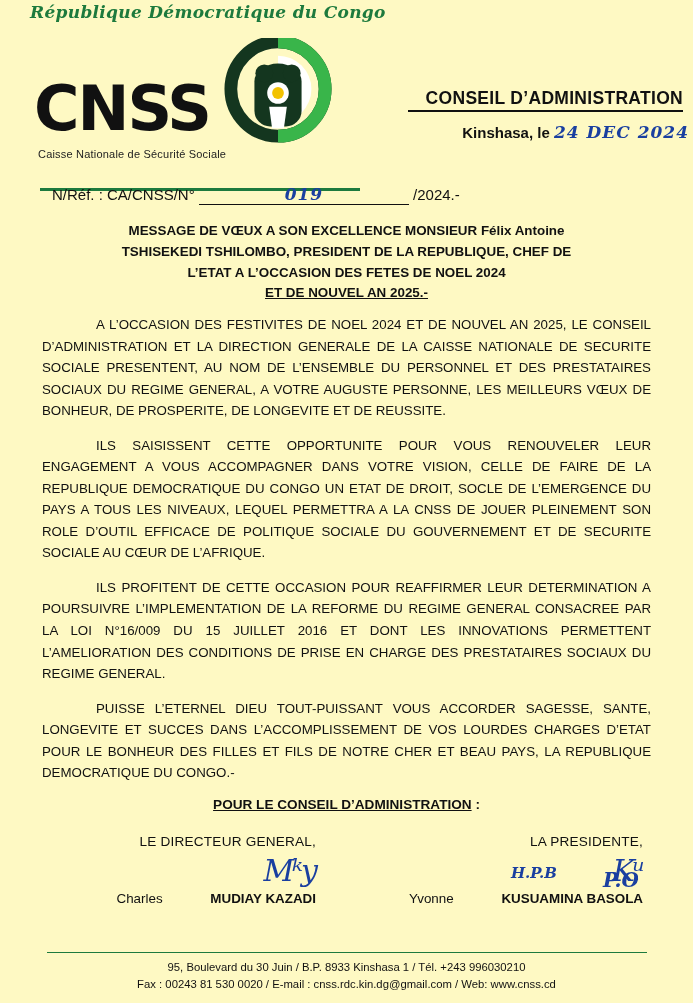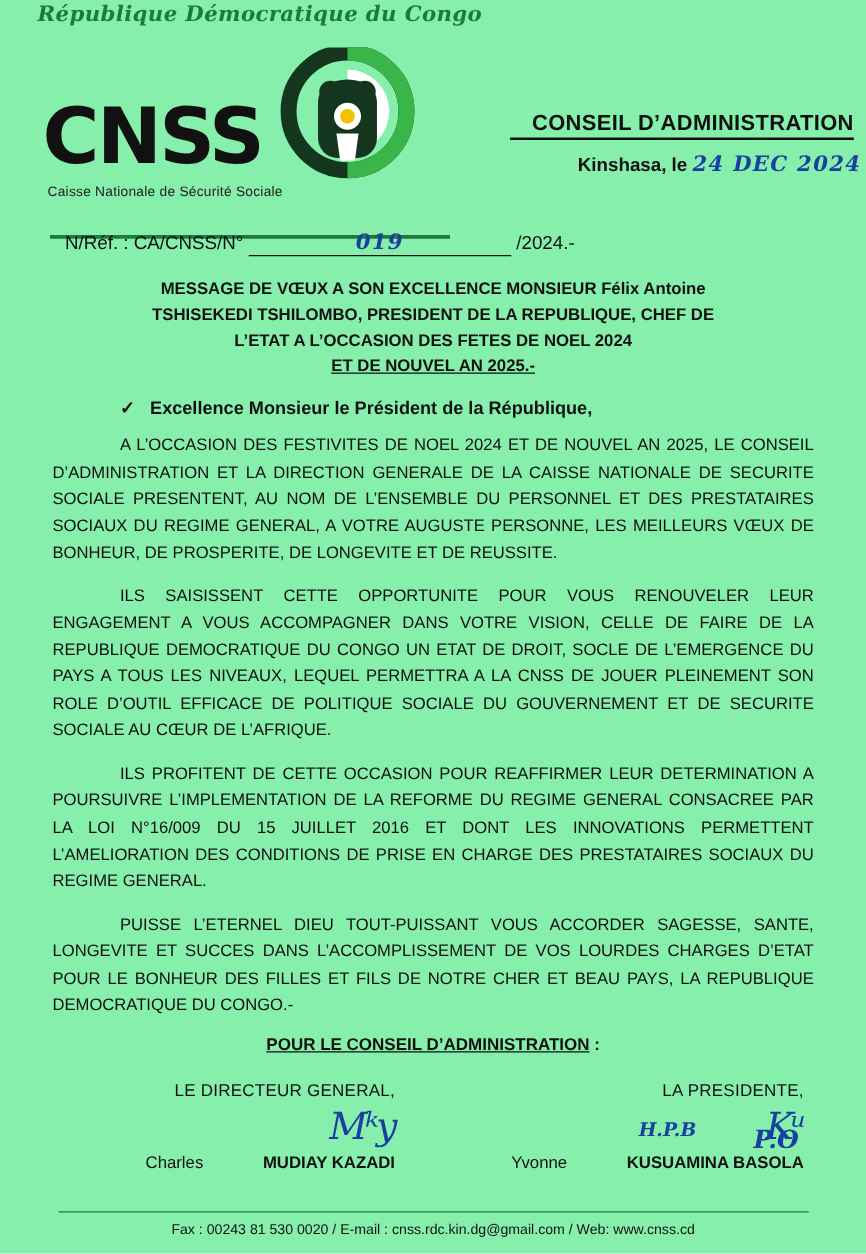--- a/index.html
+++ b/index.html
@@ -8,21 +8,21 @@
     background: #ffffff;
   }
   body {
     font-family: "Liberation Sans", sans-serif;
     color: #111111;
   }
   .page {
     position: relative;
     width: 693px;
     height: 1003px;
-    background: #86efac;
+    background: #fef9c3;
     overflow: hidden;
     box-sizing: border-box;
   }
 
   
   .header {
     position: relative;
     height: 178px;
   }
   .rdc-line {
@@ -296,24 +296,20 @@
     <span>/2024.-</span>
   </div>
 
   <div class="title-block">
     <div>MESSAGE DE VŒUX A SON EXCELLENCE MONSIEUR Félix Antoine</div>
     <div>TSHISEKEDI TSHILOMBO, PRESIDENT DE LA REPUBLIQUE, CHEF DE</div>
     <div>L’ETAT A L’OCCASION DES FETES DE NOEL 2024</div>
     <div class="u">ET DE NOUVEL AN 2025.-</div>
   </div>
 
-  <div class="salutation">
-    <span class="check">✓</span>
-    <span>Excellence Monsieur le Président de la République,</span>
-  </div>
 
   <div class="body-text">
     <p>A L’OCCASION DES FESTIVITES DE NOEL 2024 ET DE NOUVEL AN 2025, LE CONSEIL D’ADMINISTRATION ET LA DIRECTION GENERALE DE LA CAISSE NATIONALE DE SECURITE SOCIALE PRESENTENT, AU NOM DE L’ENSEMBLE DU PERSONNEL ET DES PRESTATAIRES SOCIAUX DU REGIME GENERAL, A VOTRE AUGUSTE PERSONNE, LES MEILLEURS VŒUX DE BONHEUR, DE PROSPERITE, DE LONGEVITE ET DE REUSSITE.</p>
     <p>ILS SAISISSENT CETTE OPPORTUNITE POUR VOUS RENOUVELER LEUR ENGAGEMENT A VOUS ACCOMPAGNER DANS VOTRE VISION, CELLE DE FAIRE DE LA REPUBLIQUE DEMOCRATIQUE DU CONGO UN ETAT DE DROIT, SOCLE DE L’EMERGENCE DU PAYS A TOUS LES NIVEAUX, LEQUEL PERMETTRA A LA CNSS DE JOUER PLEINEMENT SON ROLE D’OUTIL EFFICACE DE POLITIQUE SOCIALE DU GOUVERNEMENT ET DE SECURITE SOCIALE AU CŒUR DE L’AFRIQUE.</p>
     <p>ILS PROFITENT DE CETTE OCCASION POUR REAFFIRMER LEUR DETERMINATION A POURSUIVRE L’IMPLEMENTATION DE LA REFORME DU REGIME GENERAL CONSACREE PAR LA LOI N°16/009 DU 15 JUILLET 2016 ET DONT LES INNOVATIONS PERMETTENT L’AMELIORATION DES CONDITIONS DE PRISE EN CHARGE DES PRESTATAIRES SOCIAUX DU REGIME GENERAL.</p>
     <p>PUISSE L’ETERNEL DIEU TOUT-PUISSANT VOUS ACCORDER SAGESSE, SANTE, LONGEVITE ET SUCCES DANS L’ACCOMPLISSEMENT DE VOS LOURDES CHARGES D’ETAT POUR LE BONHEUR DES FILLES ET FILS DE NOTRE CHER ET BEAU PAYS, LA REPUBLIQUE DEMOCRATIQUE DU CONGO.-</p>
   </div>
 
   <div class="pour-line">
     <span class="u">POUR LE CONSEIL D’ADMINISTRATION</span><span> :</span>
@@ -334,16 +330,17 @@
       <div class="name">
         <span>Yvonne </span><b>KUSUAMINA BASOLA</b>
       </div>
       <div class="hpb">H.P.B</div>
       <div class="po">P.O</div>
     </div>
   </div>
 
   <div class="footer">
     <div class="rule"></div>
+    <div class="fline">95, Boulevard du 30 Juin / B.P. 8933 Kinshasa 1 / Tél. +243 996030210</div>
     <div class="fline">Fax : 00243 81 530 0020 / E-mail : cnss.rdc.kin.dg@gmail.com / Web: www.cnss.cd</div>
   </div>
 
 </div>
 
 </body></html>

